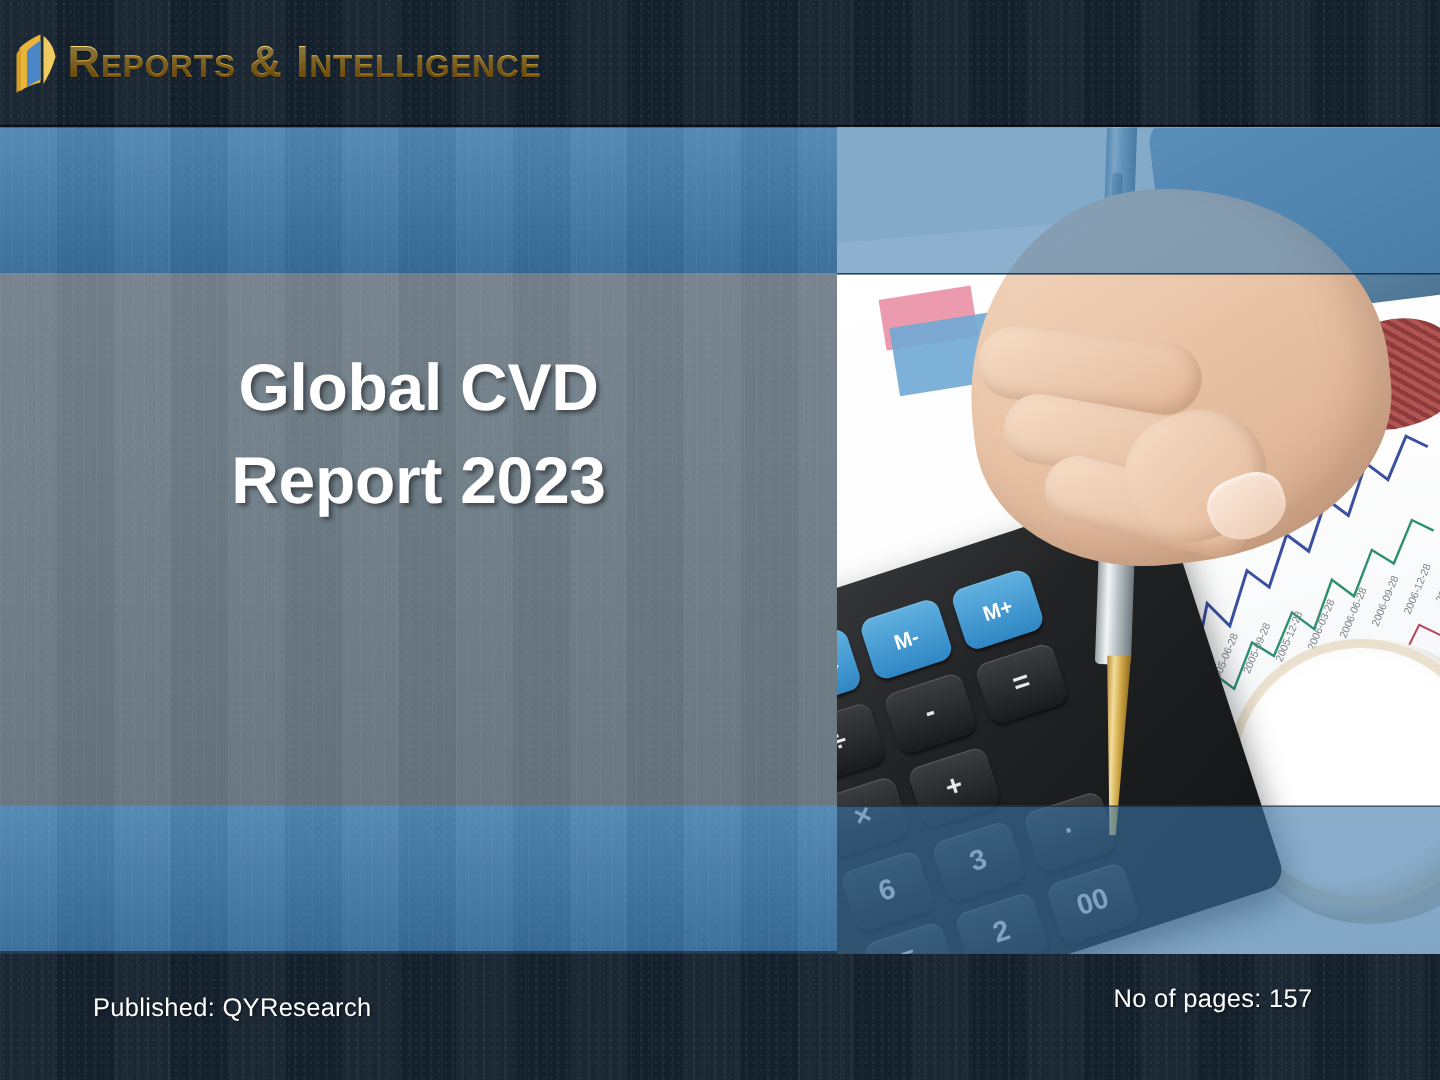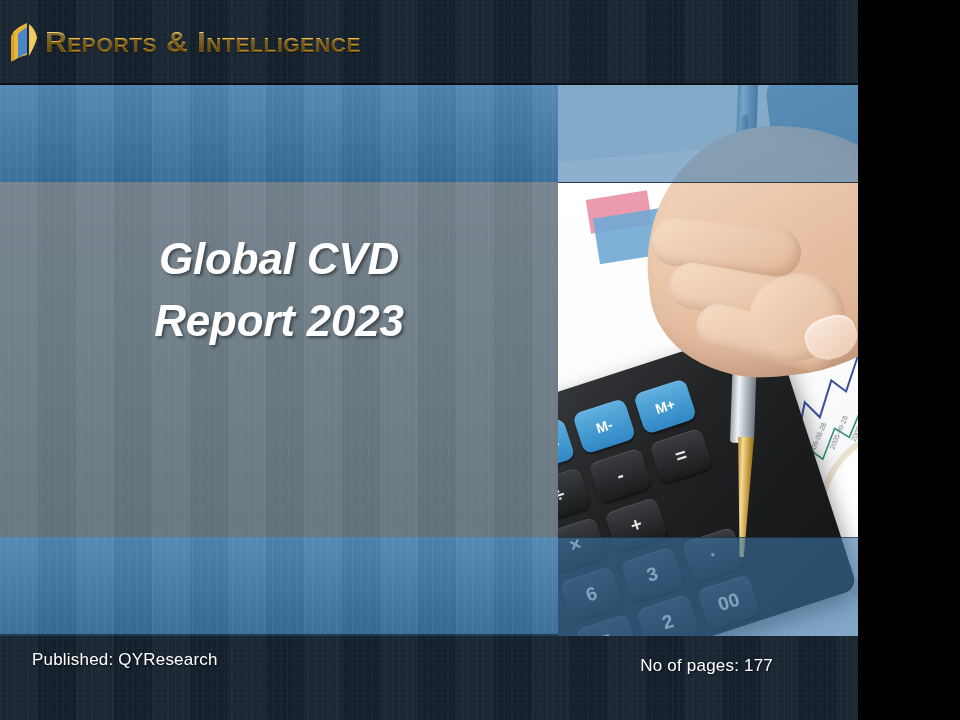--- a/index.html
+++ b/index.html
@@ -2,21 +2,21 @@
 <html><head>
 <meta charset="utf-8">
 <style>
   html,body{margin:0;padding:0;background:#000;}
   body{
     font-family:"Liberation Sans","DejaVu Sans",sans-serif;
     -webkit-font-smoothing:antialiased;
   }
   #slide{
     position:relative;
-    width:858px;height:720px;
+    width:960px;height:720px;
     overflow:hidden;
     background:#3b82f6;
   }
 
   
   .darkwrap{
     position:absolute;left:0;right:0;
     background-color:#15222e;
     background-image:
       linear-gradient(90deg,
@@ -89,21 +89,20 @@
   #title{
     position:absolute;left:0;top:228px;width:558px;
     text-align:center;
     color:#fff;
     font-size:44px;
     font-weight:bold;
     line-height:62px;
     letter-spacing:-.2px;
     text-shadow:2px 2px 3px rgba(0,0,0,.45);
     z-index:6;
-    font-style:italic;
   }
   #title div{white-space:nowrap;}
 
   
   #photo{
     position:absolute;left:558px;top:85px;width:402px;height:551px;
     overflow:hidden;
     background:#e9eef2;
     z-index:4;
   }
@@ -247,21 +246,21 @@
   }
 
   
   #footer{top:636px;height:84px;}
   #pub-line,#date-line{
     position:absolute;left:32px;color:#fff;
     font-size:17px;letter-spacing:.2px;
     text-shadow:1px 1px 2px rgba(0,0,0,.6);
     white-space:nowrap;
   }
-  #pub-line{top:14px;}
+  #pub-line{top:26px;margin-left:30px;}
   #date-line{top:49px;}
   #pages-line{
     position:absolute;right:85px;top:20px;
     color:#fff;font-size:17px;letter-spacing:.2px;
     text-shadow:1px 1px 2px rgba(0,0,0,.6);
     white-space:nowrap;
   }
 </style>
 </head>
 <body>
@@ -351,16 +350,16 @@
       <div class="finger" style="left:96px;top:150px;width:96px;height:86px;transform:rotate(-10deg);border-radius:46px;"></div>
       <div id="thumbnail"></div>
     </div>
 
     <div id="photo-ov-top" class="ph"></div>
     <div id="photo-ov-bottom" class="ph"></div>
   </div>
 
   <div id="footer" class="darkwrap">
     <div id="pub-line">Published:  QYResearch</div>
-    <div id="pages-line">No of pages: 177</div>
+    <div id="pages-line">No of pages: 157</div>
   </div>
 
 </div>
 
 </body></html>

